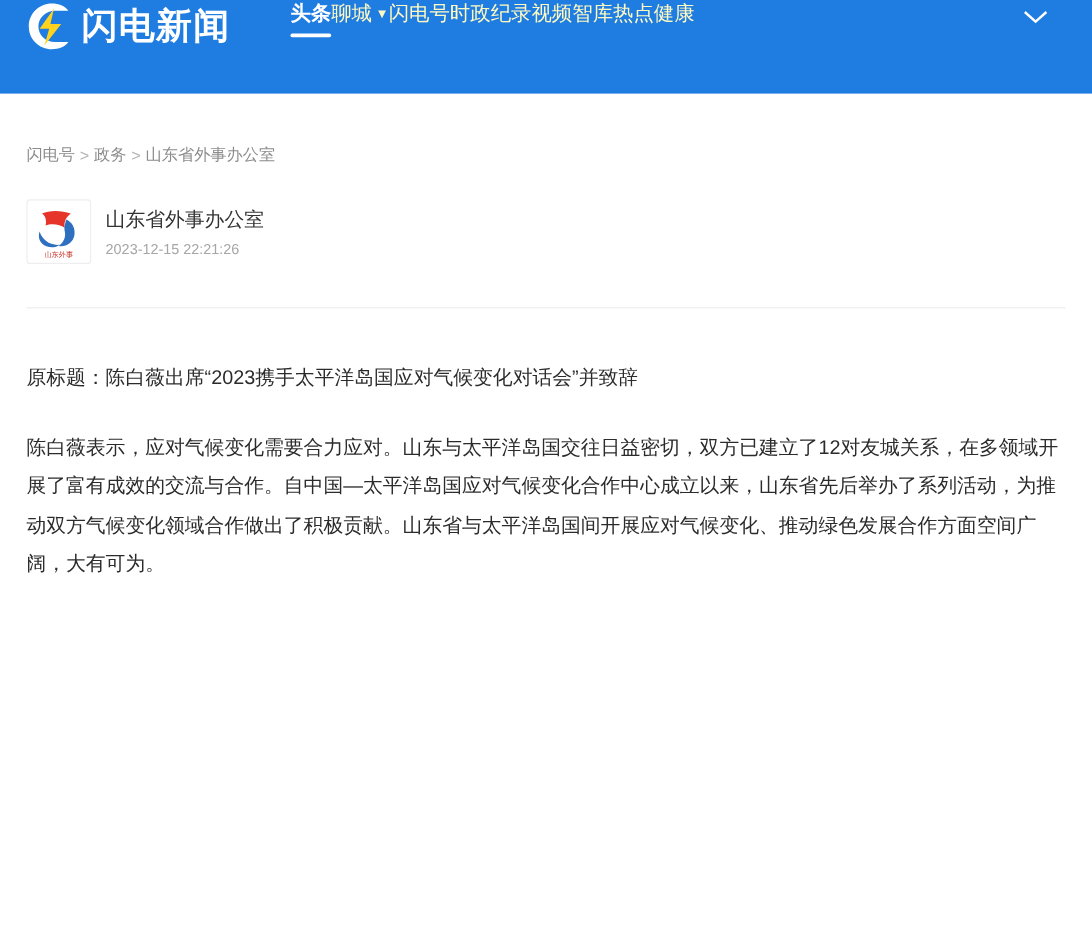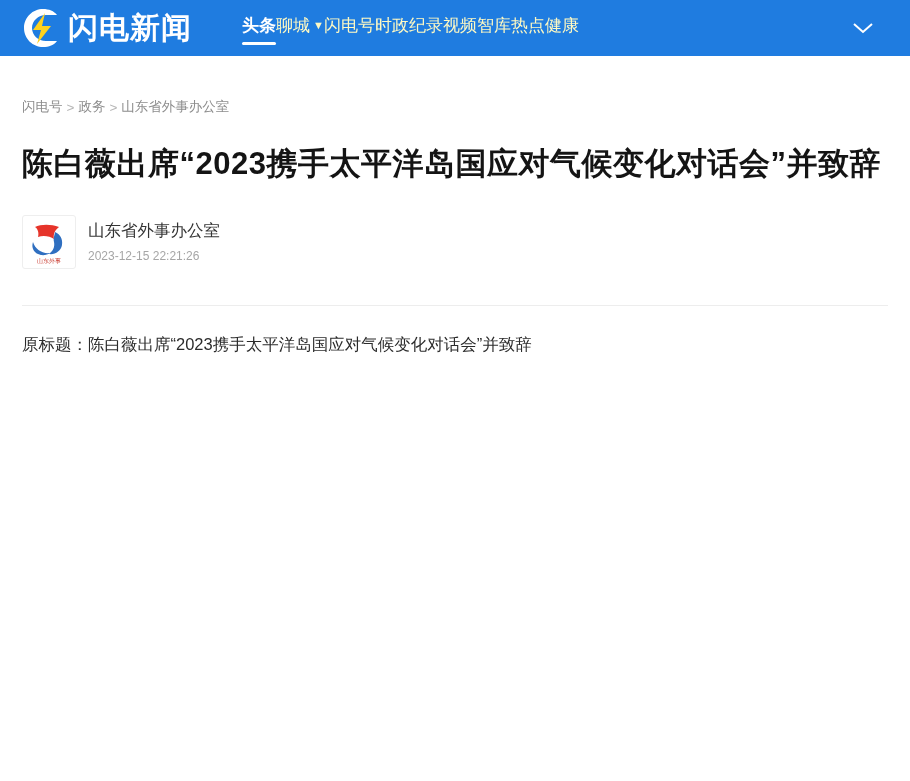--- a/index.html
+++ b/index.html
@@ -10,24 +10,24 @@
     width: 910px;
     height: 781px;
     font-family: "Liberation Sans", "DejaVu Sans", sans-serif;
     background: #ffffff;
     color: #222222;
     overflow: hidden;
   }
 
   
   .topbar {
-    height: 56px;
+    height: 78px;
     background: #1f7ce0;
     display: flex;
-    align-items: center;
+    align-items: flex-start;
     padding: 0 12px 0 18px;
     box-sizing: border-box;
   }
   .logo {
     display: flex;
     align-items: center;
     flex: 0 0 auto;
     margin-right: 50px;
   }
   .logo-mark {
@@ -145,21 +145,21 @@
     font-size: 12px;
     color: #a6a6a6;
   }
 
   .divider {
     margin-top: 36px;
     border-top: 1px solid #ededed;
   }
 
   .content {
-    margin-top: 22px;
+    margin-top: 42px;
   }
   .content p {
     margin: 0 0 26px 0;
     font-size: 16.5px;
     line-height: 1.95;
     color: #2b2b2b;
   }
 </style>
 </head>
 <body>
@@ -214,35 +214,35 @@
 <div class="page">
 
   <div class="breadcrumb">
     <span class="crumb">闪电号</span>
     <span class="sep">&gt;</span>
     <span class="crumb">政务</span>
     <span class="sep">&gt;</span>
     <span class="crumb">山东省外事办公室</span>
   </div>
 
-  <h1 class="title">陈白薇出席“2023携手太平洋岛国应对气候变化对话会”并致辞</h1>
 
   <div class="byline">
     <div class="avatar">
       <svg width="48" height="48" viewBox="0 0 48 48" xmlns="http://www.w3.org/2000/svg">
         <path d="M10 9 C16 6 26 6 34 9 C30 12 28 16 29 21 C25 18 18 17 13 19 C14 15 13 11 10 9 Z" fill="#e6342a"></path>
         <path d="M30 14 C35 16 38 21 37 27 C36 33 30 37 24 36 C28 33 30 29 29 24 C28 20 30 16 30 14 Z" fill="#2f6fc0"></path>
         <path d="M8 24 C10 31 17 36 25 35 C21 38 14 38 10 34 C7 31 7 27 8 24 Z" fill="#2f6fc0"></path>
         <text x="24" y="45" font-size="6" fill="#c8372c" text-anchor="middle" font-family="DejaVu Sans">山东外事</text>
       </svg>
     </div>
     <div class="byline-texts">
       <div class="source-name">山东省外事办公室</div>
       <div class="timestamp">2023-12-15 22:21:26</div>
     </div>
   </div>
 
   <div class="divider"></div>
 
   <div class="content">
     <p>原标题：陈白薇出席“2023携手太平洋岛国应对气候变化对话会”并致辞</p>
+    <p>陈白薇表示，应对气候变化需要合力应对。山东与太平洋岛国交往日益密切，双方已建立了12对友城关系，在多领域开展了富有成效的交流与合作。自中国—太平洋岛国应对气候变化合作中心成立以来，山东省先后举办了系列活动，为推动双方气候变化领域合作做出了积极贡献。山东省与太平洋岛国间开展应对气候变化、推动绿色发展合作方面空间广阔，大有可为。</p>
   </div>
 </div>
 
 </body></html>

